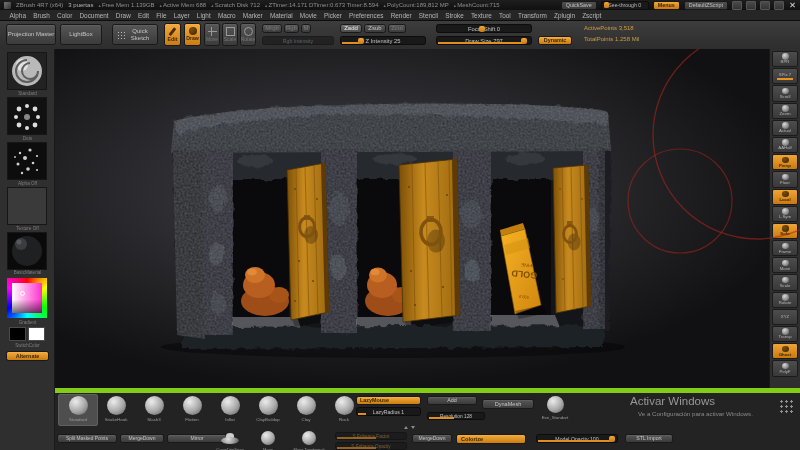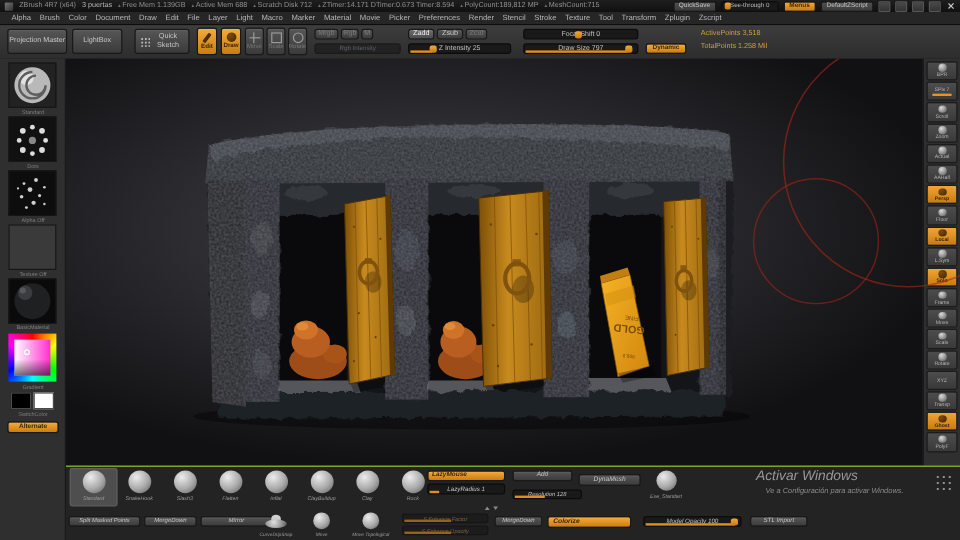--- a/index.html
+++ b/index.html
@@ -77,21 +77,21 @@
   .rsi{width:26px;height:16.2px;flex:none;background:linear-gradient(#4d4d4d,#393939);border:1px solid #1b1b1b;
     border-radius:2px;display:flex;flex-direction:column;align-items:center;justify-content:center;box-sizing:border-box;}
   .rsi .rdot{width:7px;height:6.5px;border-radius:50%;background:radial-gradient(circle at 35% 30%,#d9d9d9,#8a8a8a 60%,#454545);}
   .rsi .rlab{font-size:4.3px;color:#b5b5b5;line-height:1;margin-top:.5px;white-space:nowrap;}
   .rsi.on{background:linear-gradient(#f0a537,#c97a0f);}
   .rsi.on .rlab{color:#3a2404;font-weight:bold;}
   .rsi.on .rdot{background:radial-gradient(circle at 35% 30%,#7c4c09,#3f2604);}
   .spixline{width:16px;height:1.5px;background:#e8931f;margin-top:1px;}
 
   
-  .tray{left:55px;top:388px;width:745px;height:62px;background:#232323;border-top:1px solid #84cc16;box-sizing:border-box;font-style:italic;}
+  .tray{left:55px;top:388px;width:745px;height:62px;background:#232323;border-top:5px solid #84cc16;box-sizing:border-box;}
   .bt{position:absolute;width:34px;display:flex;flex-direction:column;align-items:center;}
   .sph{width:19px;height:19px;border-radius:50%;background:radial-gradient(circle at 35% 30%,#ececec,#a8a8a8 55%,#585858);}
   .sph.sm{width:14px;height:14px;}
   .blab{font-size:4.4px;color:#9c9c9c;margin-top:1.5px;white-space:nowrap;}
   .selplate{position:absolute;left:3px;top:1px;width:38px;height:30px;background:#4e4e4e;border:1px solid #5f5f5f;border-radius:2px;}
   .saucer{position:relative;width:18px;height:14px;}
   .saucer .disc{position:absolute;left:0;top:6px;width:18px;height:7px;border-radius:50%;
     background:radial-gradient(circle at 40% 30%,#e0e0e0,#909090 60%,#4e4e4e);}
   .saucer .dome{position:absolute;left:5px;top:2px;width:8px;height:6px;border-radius:50% 50% 0 0;background:#cfcfcf;}
   .wm1{position:absolute;font-size:11.5px;color:#989898;}

